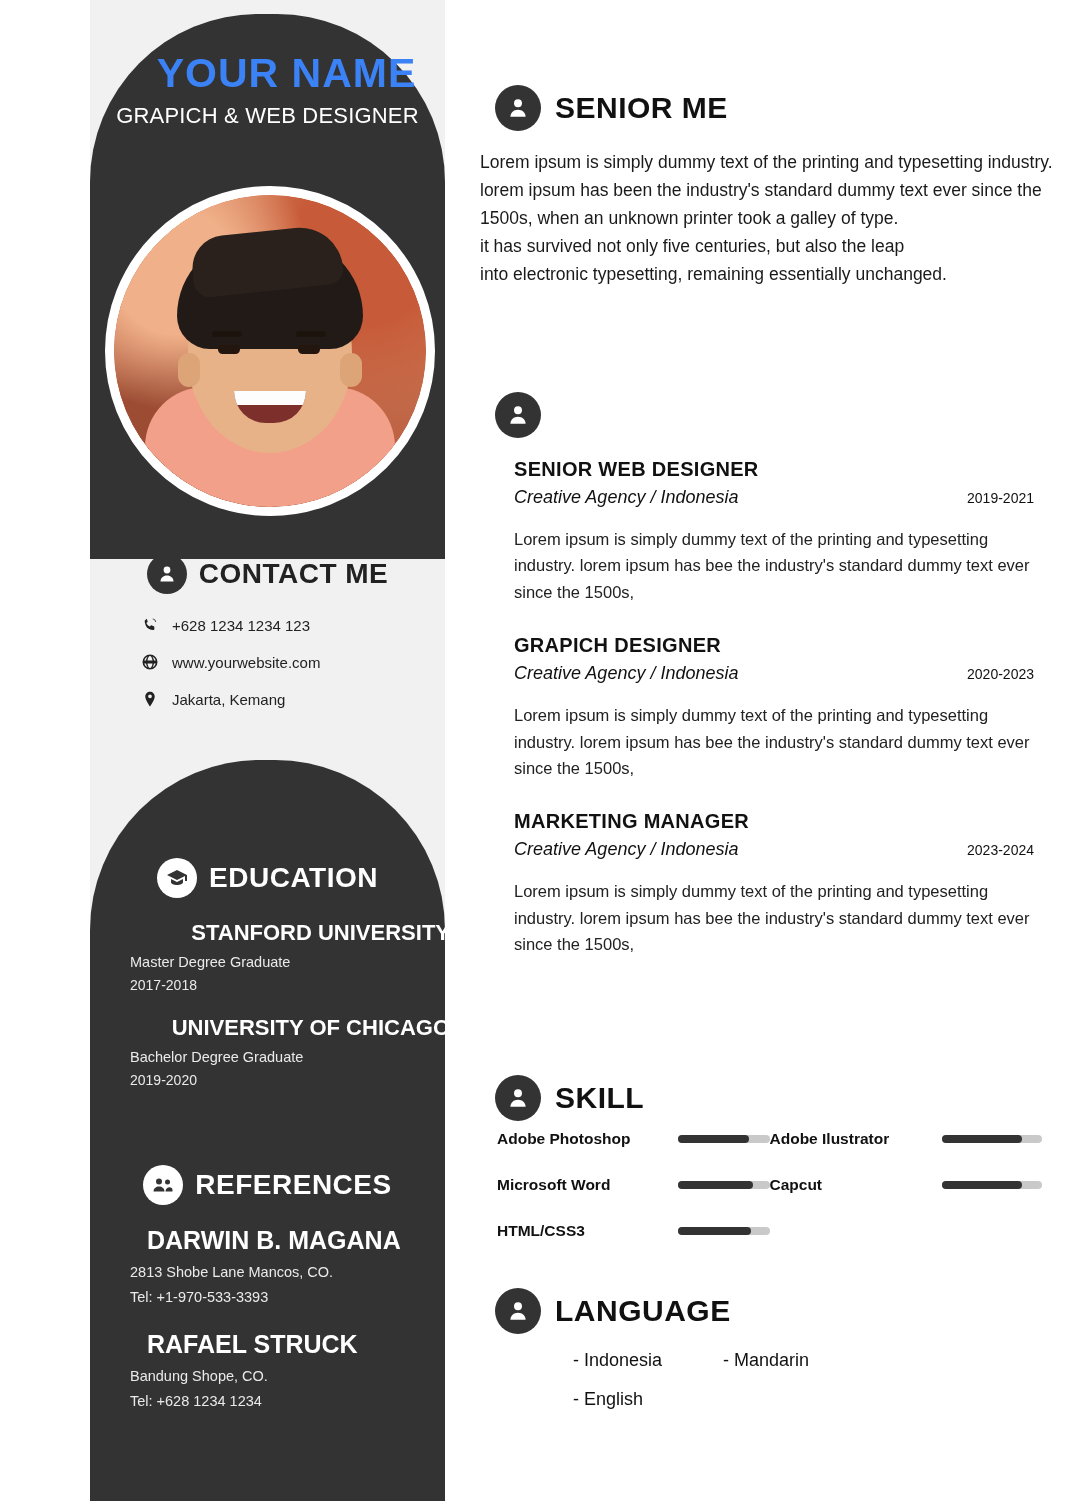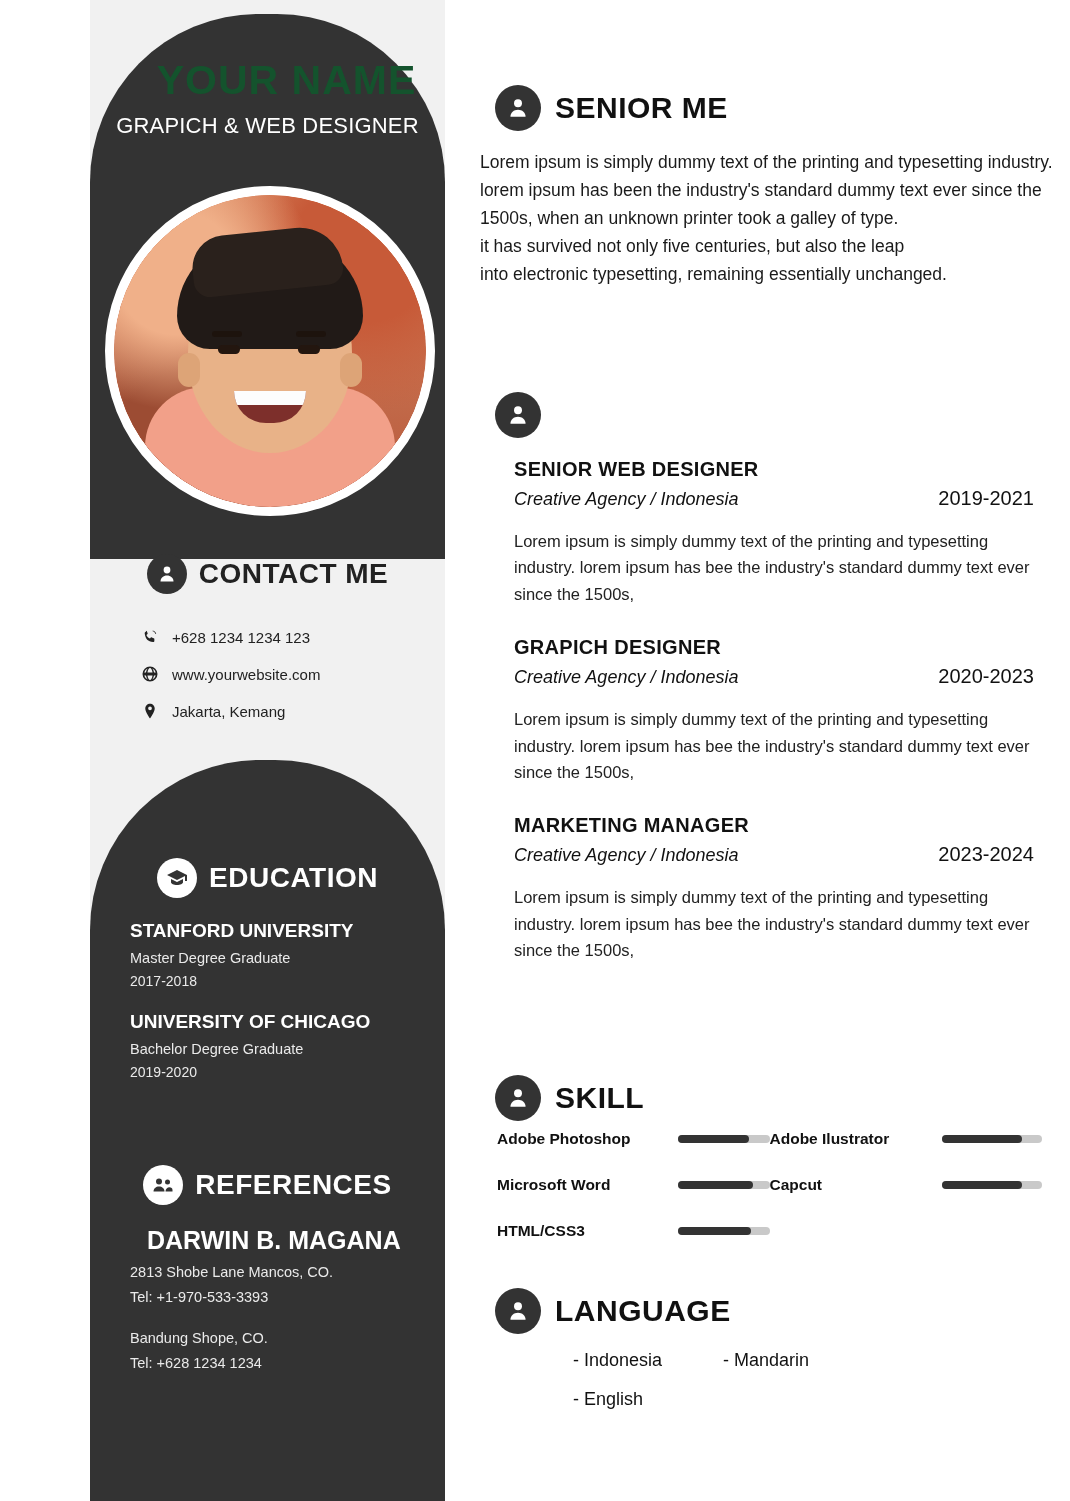--- a/index.html
+++ b/index.html
@@ -17,22 +17,22 @@
     position:absolute;left:90px;top:0;width:355px;height:1501px;
     background:#f1f1f1;
   }
   .left-dark-top{
     position:absolute;left:90px;top:14px;width:355px;height:545px;
     background:#333333;
     border-top-left-radius:168px;border-top-right-radius:168px;
   }
   .name-block{position:absolute;left:90px;top:48px;width:355px;text-align:center;}
   .name{
-    color:#14532d;font-size:41px;font-weight:bold;letter-spacing:1px;
-    line-height:1.05;margin:11px;padding-left:38px;
+    color:#3b82f6;font-size:41px;font-weight:bold;letter-spacing:1px;
+    line-height:1.05;margin:4px;padding-left:38px;
   }
   .role{
     color:#ffffff;font-size:22px;font-weight:normal;letter-spacing:0.2px;
     margin:8px 0 0 0;
   }
   .photo-wrap{
     position:absolute;left:105px;top:186px;width:330px;height:330px;
     border-radius:50%;background:#ffffff;padding:0;box-sizing:border-box;
     border:9px solid #ffffff;
     overflow:hidden;
@@ -75,39 +75,39 @@
     position:absolute;left:90px;top:554px;width:355px;
     display:flex;align-items:center;justify-content:center;gap:12px;
   }
   .sec-title-dark{color:#222;font-size:28px;font-weight:bold;letter-spacing:0.5px;}
   .badge{
     width:40px;height:40px;border-radius:50%;background:#333;display:flex;
     align-items:center;justify-content:center;flex:0 0 auto;
   }
   .badge svg{width:24px;height:24px;fill:#ffffff;}
   .contact-list{position:absolute;left:140px;top:615px;width:320px;}
-  .contact-row{display:flex;align-items:center;gap:12px;margin-bottom:17px;margin-top:12px;}
+  .contact-row{display:flex;align-items:center;gap:12px;margin-bottom:17px;}
   .contact-row .ci{width:20px;height:20px;display:flex;align-items:center;justify-content:center;}
   .contact-row .ci svg{width:18px;height:18px;fill:#222;}
   .contact-row span.txt{font-size:15px;color:#222;}
 
   
   .left-dark-bottom{
     position:absolute;left:90px;top:760px;width:355px;height:741px;
     background:#333333;border-top-left-radius:170px;border-top-right-radius:170px;
   }
   .edu-head{position:absolute;left:90px;top:858px;width:355px;
     display:flex;align-items:center;justify-content:center;gap:12px;}
   .badge-light{width:40px;height:40px;border-radius:50%;background:#ffffff;
     display:flex;align-items:center;justify-content:center;flex:0 0 auto;}
   .badge-light svg{width:24px;height:24px;fill:#333333;}
   .sec-title-light{color:#ffffff;font-size:28px;font-weight:bold;letter-spacing:0.5px;}
 
   .edu-body{position:absolute;left:130px;top:920px;width:320px;color:#fff;}
-  .edu-school{font-size:19px;font-weight:bold;margin:0 0 8px 0;}
+  .edu-school{font-size:22px;font-weight:bold;margin:0 0 8px 0;text-align:right;}
   .edu-sub{font-size:14.5px;font-weight:normal;margin:0 0 7px 0;color:#eaeaea;}
   .edu-years{font-size:14px;margin:0 0 22px 0;color:#eaeaea;}
 
   .ref-head{position:absolute;left:90px;top:1165px;width:355px;
     display:flex;align-items:center;justify-content:center;gap:12px;}
   .ref-body{position:absolute;left:130px;top:1226px;width:320px;color:#fff;}
   .ref-name{font-size:25px;font-weight:bold;margin:0 0 9px 17px;}
   .ref-line{font-size:14.5px;margin:0 0 9px 0;color:#eaeaea;}
   .ref-gap{height:16px;}
   .r-head{display:flex;align-items:center;gap:14px;}
@@ -119,21 +119,21 @@
   .about-head{position:absolute;left:495px;top:85px;}
   .about-text{position:absolute;left:480px;top:148px;width:600px;
     font-size:17.5px;line-height:1.6;color:#1a1a1a;}
 
   .job-head{position:absolute;left:495px;top:392px;}
   .jobs{position:absolute;left:514px;top:458px;width:520px;}
   .job{margin-bottom:29px;}
   .job-title{font-size:20px;font-weight:bold;color:#111;margin:0 0 6px 0;letter-spacing:0.3px;}
   .job-meta{display:flex;justify-content:space-between;align-items:baseline;gap:43px;}
   .job-company{font-size:18px;font-style:italic;color:#111;}
-  .job-years{font-size:20px;color:#111;margin-left:10px;}
+  .job-years{font-size:14px;color:#111;margin-left:10px;}
   .job-desc{margin:18px 0 0 0;font-size:16.5px;line-height:1.6;color:#222;}
 
   .skill-head{position:absolute;left:495px;top:1075px;}
   .skills{position:absolute;left:497px;top:1130px;width:545px;}
   .skill-grid{display:flex;flex-wrap:wrap;}
   .skill-item{width:50%;display:flex;align-items:center;margin-bottom:28px;}
   .skill-name{font-size:15.5px;font-weight:bold;color:#111;}
   .bar{height:8px;border-radius:4px;background:#c9c9c9;position:relative;margin-left:auto;}
   .bar .fill{position:absolute;left:0;top:0;height:100%;border-radius:4px;background:#333;}
   .sk-a .bar{width:92px;}
@@ -254,20 +254,21 @@
   </div>
 
   <div class="ref-body">
     <div>
       <p class="ref-name">DARWIN B. MAGANA</p>
       <p class="ref-line">2813 Shobe Lane Mancos, CO.</p>
       <p class="ref-line">Tel: +1-970-533-3393</p>
     </div>
     <div class="ref-gap"></div>
     <div>
+      <p class="ref-name">RAFAEL STRUCK</p>
       <p class="ref-line">Bandung Shope, CO.</p>
       <p class="ref-line">Tel: +628 1234 1234</p>
     </div>
   </div>
 
   <div class="r-head about-head">
     <span class="badge-big">
       <svg viewBox="0 0 24 24">
           <circle cx="12" cy="8" r="3.4"></circle>
           <path d="M5.5 19.5c0-3.6 2.9-6 6.5-6s6.5 2.4 6.5 6z"></path>

